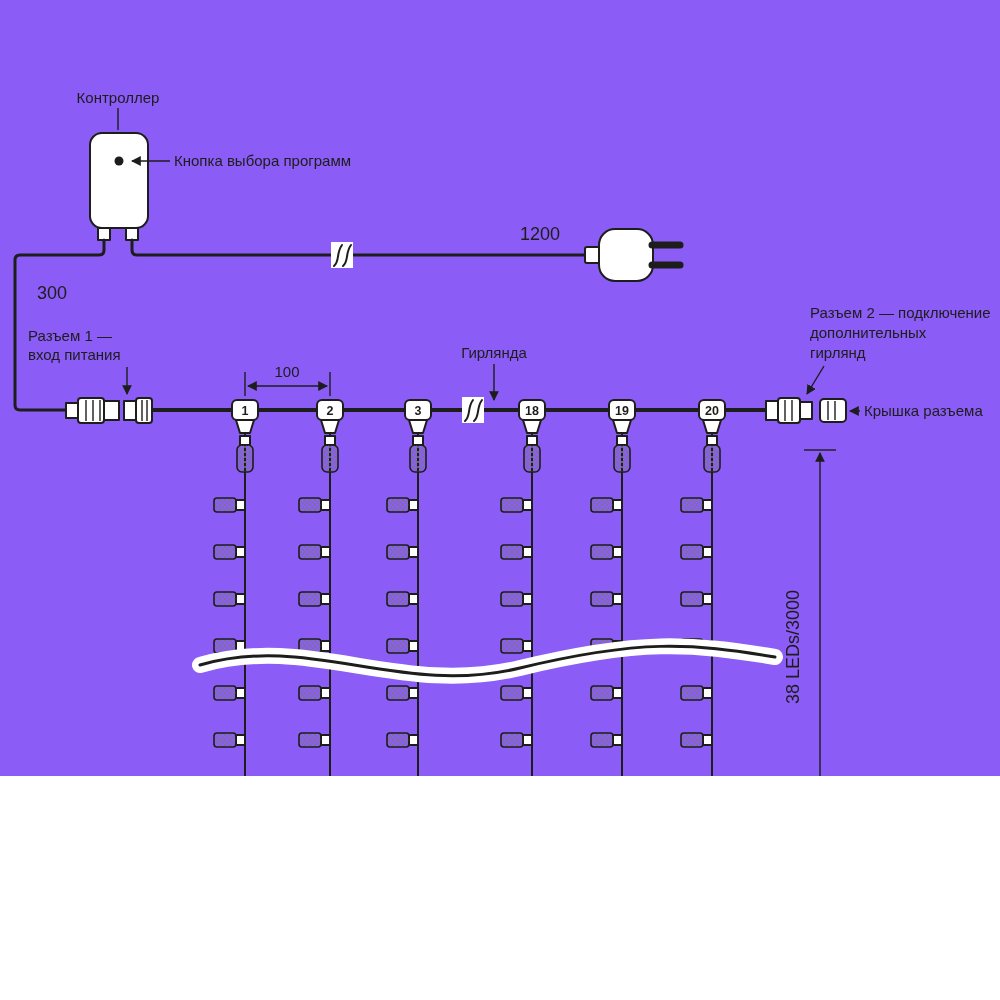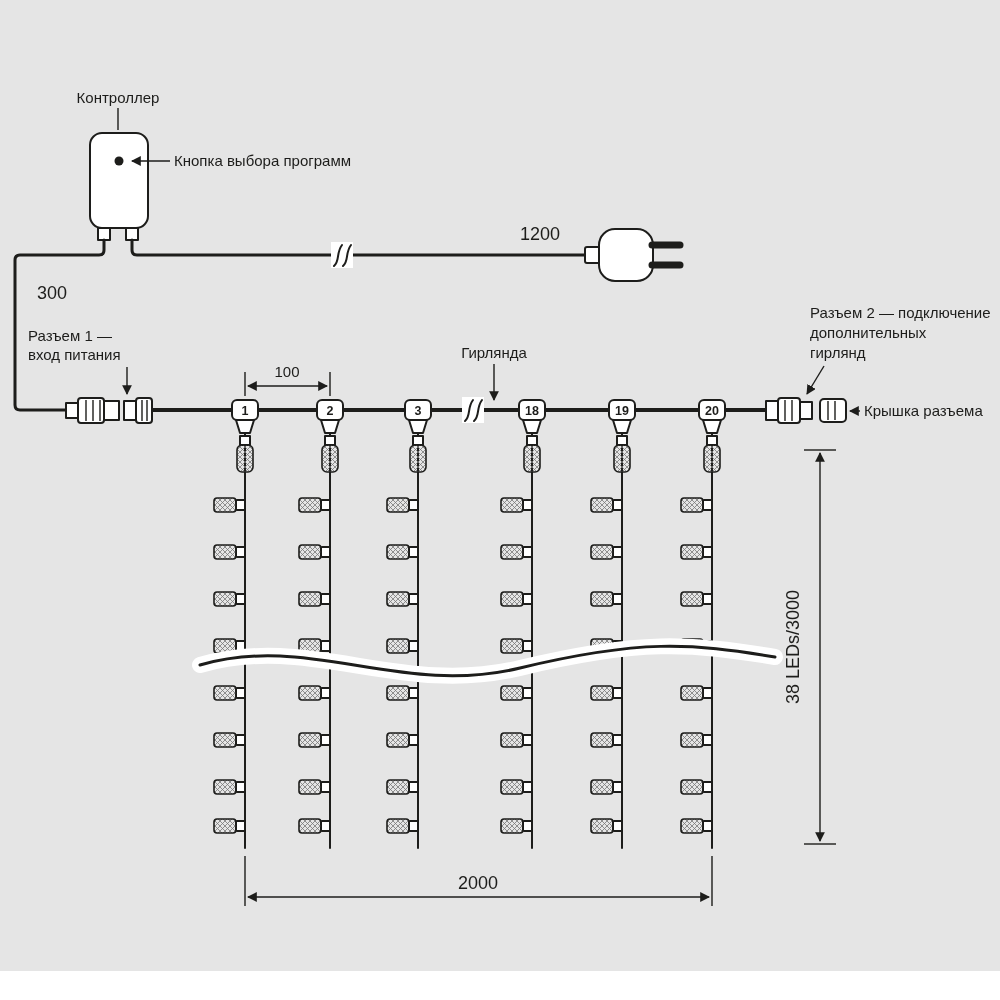--- a/index.html
+++ b/index.html
@@ -1,16 +1,16 @@
 <!DOCTYPE html>
 <html><head>
 <meta charset="utf-8">
 <style>
   html,body{margin:0;padding:0;background:#ffffff;}
-  .stage{width:1000px;height:971px;background:#e5e5e5;position:relative;}
+  .stage{width:1000px;height:776px;background:#8b5cf6;position:relative;}
   svg{display:block;}
   text{font-family:"Liberation Sans", sans-serif;fill:#1d1d1b;}
   .t15{font-size:15px;}
   .t18{font-size:18px;}
   .t12{font-size:12.5px;font-weight:bold;}
   .ln{stroke:#1d1d1b;fill:none;stroke-width:2;stroke-linecap:round;stroke-linejoin:round;}
   .ln3{stroke:#1d1d1b;fill:none;stroke-width:3;stroke-linecap:round;stroke-linejoin:round;}
   .ln4{stroke:#1d1d1b;fill:none;stroke-width:4;stroke-linecap:round;stroke-linejoin:round;}
   .thin{stroke:#1d1d1b;fill:none;stroke-width:1.4;}
   .fillw{fill:#ffffff;stroke:#1d1d1b;stroke-width:2;stroke-linejoin:round;}

